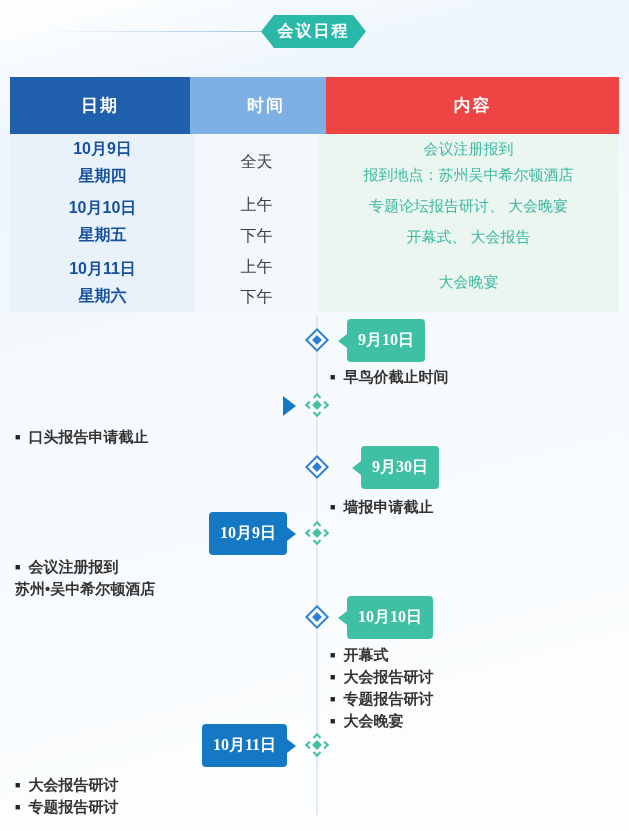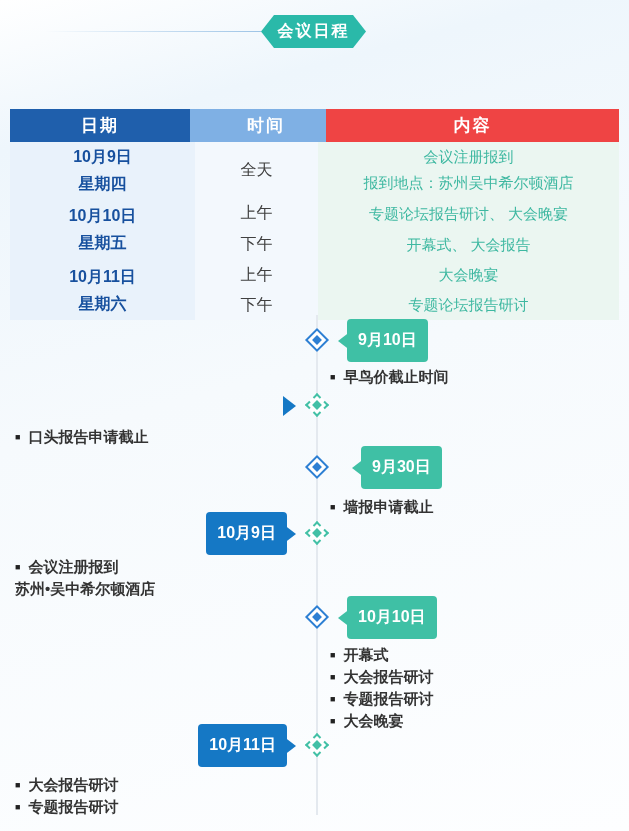--- a/index.html
+++ b/index.html
@@ -10,21 +10,21 @@
   }
   
   .ribbon-line{position:absolute;top:31px;left:45px;width:216px;height:1px;
     background:linear-gradient(90deg,rgba(170,204,235,0),#9ec4e6);}
   .ribbon-badge{position:absolute;top:15px;left:261px;width:105px;height:33px;
     background:#2ab9a9;display:flex;align-items:center;justify-content:center;
     clip-path:polygon(13px 0,92px 0,105px 50%,92px 100%,13px 100%,0 50%);
     color:#fff;font-weight:bold;font-size:16px;letter-spacing:2px;}
   
   .table{position:absolute;left:10px;top:77px;width:609px;}
-  .thead{display:flex;height:33px;margin-top:32px;}
+  .thead{display:flex;height:57px;}
   .th{display:flex;align-items:center;justify-content:center;color:#fff;font-weight:bold;font-size:17px;letter-spacing:2px;}
   .th.c-date{width:185px;background:#1f5fac;}
   .th.c-time{width:123px;background:#7fb0e4;padding-left:16px;}
   .th.c-content{width:301px;background:#ef4444;}
   .trow{display:flex;}
   .td{display:flex;flex-direction:column;align-items:center;justify-content:center;text-align:center;}
   .td.c-date{width:185px;background:#e9f2fb;color:#17509e;font-weight:bold;font-size:16px;line-height:27px;}
   .td.c-time{width:123px;background:#f3f8fd;color:#404040;font-size:16px;justify-content:space-around;}
   .td.c-content{width:301px;background:#ebf6f1;color:#3eb8a1;font-size:15px;justify-content:space-around;line-height:26px;}
   .slot{display:flex;flex-direction:column;align-items:center;justify-content:center;}
@@ -33,21 +33,21 @@
   .diamond{position:absolute;width:13px;height:13px;background:#fff;
     transform:translate(-50%,-50%) rotate(45deg);
     display:flex;align-items:center;justify-content:center;}
   .diamond.blue{border:2px solid #2d7fd3;}
   .diamond.teal{border:2px dashed #43c0a6;}
   .diamond .dot{width:7px;height:7px;}
   .diamond.blue .dot{background:#2d7fd3;}
   .diamond.teal .dot{background:#43c0a6;}
   .badge{position:absolute;display:flex;align-items:center;height:27px;}
   .badge .txt{display:flex;align-items:center;justify-content:center;height:27px;
-    padding:8px 11px;border-radius:4px;color:#fff;font-weight:bold;font-size:16px;white-space:nowrap;}
+    padding:8px 11px;border-radius:4px;color:#fff;font-weight:bold;font-size:16px;white-space:nowrap;font-family:Liberation Serif, serif;}
   .badge.teal .txt{background:#3fc0a5;}
   .badge.blue .txt{background:#1578c5;}
   .arrow{width:0;height:0;border-top:10px solid transparent;border-bottom:10px solid transparent;}
   .badge.teal .arrow{border-right:13px solid #3fc0a5;margin-right:-4px;}
   .badge.blue .arrow{border-left:13px solid #1578c5;margin-left:-4px;}
   .notes{position:absolute;display:flex;flex-direction:column;}
   .note{display:flex;align-items:center;height:22px;color:#333;font-weight:bold;font-size:15px;white-space:nowrap;}
   .note .bullet{font-size:9px;margin-right:8px;color:#222;}
 </style>
 </head>
@@ -102,21 +102,20 @@
       <div class="td c-date">
         <div>10月11日</div>
         <div>星期六</div>
       </div>
       <div class="td c-time">
         <div>上午</div>
         <div>下午</div>
       </div>
       <div class="td c-content">
         <div>大会晚宴</div>
-        <div>专题论坛报告研讨</div>
       </div>
     </div>
   </div>
 
   <div>
     <div class="tl-line"></div>
 
     <div class="diamond blue" style="left:317px;top:340px">
         <div class="dot"></div>
       </div>

